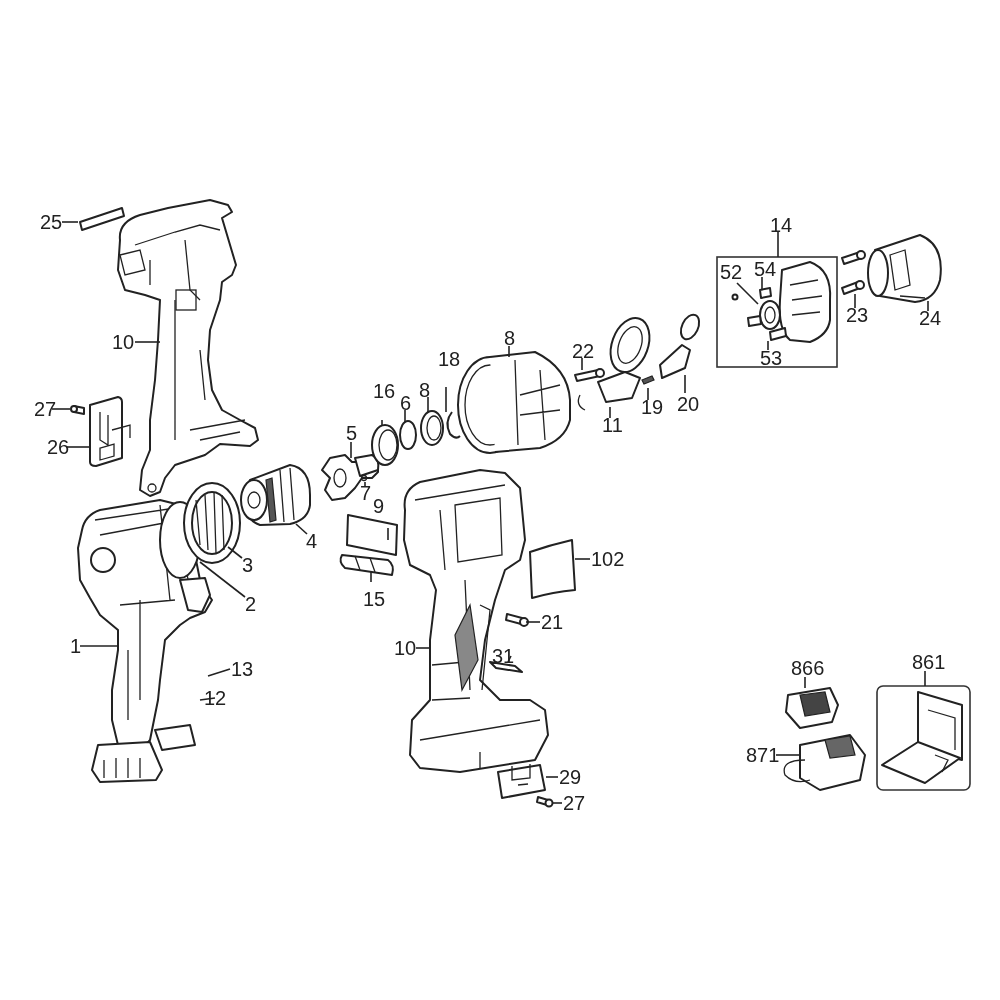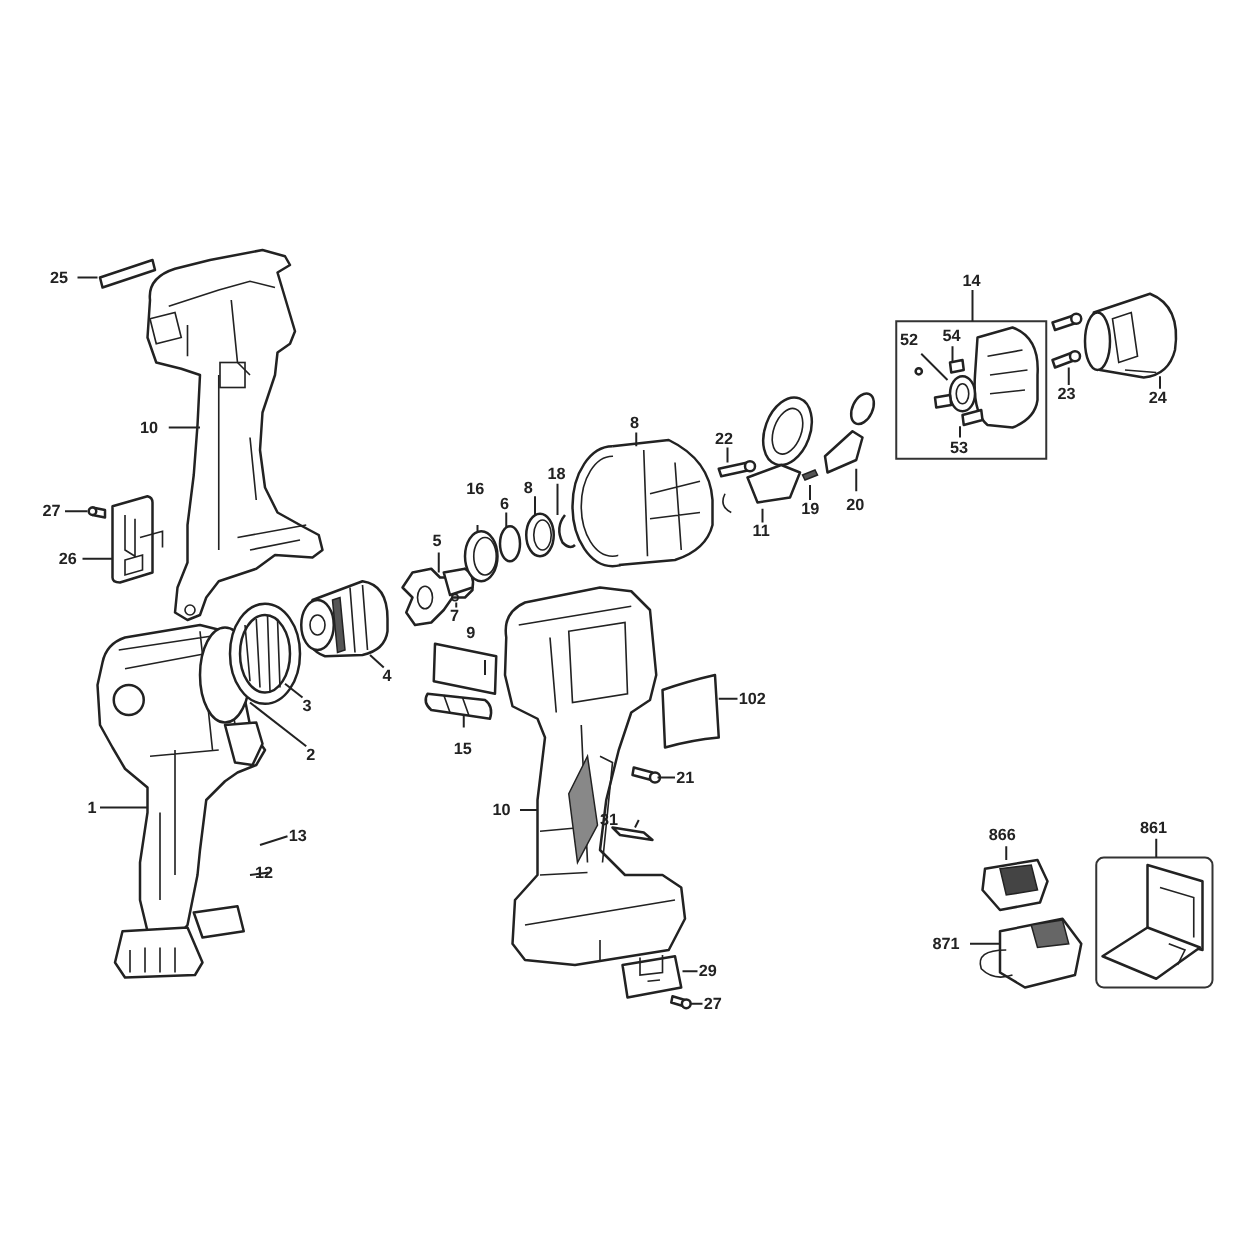--- a/index.html
+++ b/index.html
@@ -3,21 +3,21 @@
 <meta charset="utf-8">
 <style>
   html, body { margin:0; padding:0; background:#ffffff; }
   body { width:1000px; height:1000px; position:relative; overflow:hidden;
          font-family:"Liberation Sans", sans-serif; }
   #diagram { position:absolute; left:0; top:0; width:1000px; height:1000px; }
   .part { fill:#fff; stroke:#222; stroke-width:2; stroke-linejoin:round; }
   .part-thin { fill:none; stroke:#222; stroke-width:1.3; }
   .part-dark { fill:#555; stroke:#222; stroke-width:1.2; }
   .leader { stroke:#222; stroke-width:1.6; fill:none; }
-  .lbl { position:absolute; font-weight:bold; font-size:13px; color:#222;
+  .lbl { position:absolute; font-weight:normal; font-size:20px; color:#222;
          line-height:14px; white-space:nowrap; }
   .kitbox { fill:none; stroke:#333; stroke-width:1.6; }
 </style>
 </head>
 <body>
 
 <svg id="diagram" viewBox="0 0 1000 1000" xmlns="http://www.w3.org/2000/svg">
 
   <g>
     <path class="part" d="M80,222 L122,208 L124,216 L82,230 Z"></path>
@@ -248,37 +248,37 @@
 <div class="lbl" style="left:47px;top:440px">26</div>
 <div class="lbl" style="left:70px;top:639px">1</div>
 <div class="lbl" style="left:245px;top:597px">2</div>
 <div class="lbl" style="left:242px;top:558px">3</div>
 <div class="lbl" style="left:306px;top:534px">4</div>
 <div class="lbl" style="left:346px;top:426px">5</div>
 <div class="lbl" style="left:360px;top:486px">7</div>
 <div class="lbl" style="left:373px;top:384px">16</div>
 <div class="lbl" style="left:400px;top:396px">6</div>
 <div class="lbl" style="left:419px;top:383px">8</div>
-<div class="lbl" style="left:438px;top:372px">18</div>
+<div class="lbl" style="left:438px;top:352px">18</div>
 <div class="lbl" style="left:504px;top:331px">8</div>
 <div class="lbl" style="left:572px;top:344px">22</div>
 <div class="lbl" style="left:602px;top:418px">11</div>
 <div class="lbl" style="left:641px;top:400px">19</div>
 <div class="lbl" style="left:677px;top:397px">20</div>
 <div class="lbl" style="left:770px;top:218px">14</div>
 <div class="lbl" style="left:720px;top:265px">52</div>
 <div class="lbl" style="left:754px;top:262px">54</div>
 <div class="lbl" style="left:760px;top:351px">53</div>
 <div class="lbl" style="left:846px;top:308px">23</div>
 <div class="lbl" style="left:919px;top:311px">24</div>
 <div class="lbl" style="left:373px;top:499px">9</div>
 <div class="lbl" style="left:363px;top:592px">15</div>
 <div class="lbl" style="left:591px;top:552px">102</div>
 <div class="lbl" style="left:541px;top:615px">21</div>
 <div class="lbl" style="left:394px;top:641px">10</div>
 <div class="lbl" style="left:231px;top:662px">13</div>
 <div class="lbl" style="left:204px;top:691px">12</div>
-<div class="lbl" style="left:480px;top:649px">31</div>
+<div class="lbl" style="left:492px;top:649px">31</div>
 <div class="lbl" style="left:559px;top:770px">29</div>
 <div class="lbl" style="left:563px;top:796px">27</div>
 <div class="lbl" style="left:791px;top:661px">866</div>
 <div class="lbl" style="left:746px;top:748px">871</div>
 <div class="lbl" style="left:912px;top:655px">861</div>
 
 </body></html>

